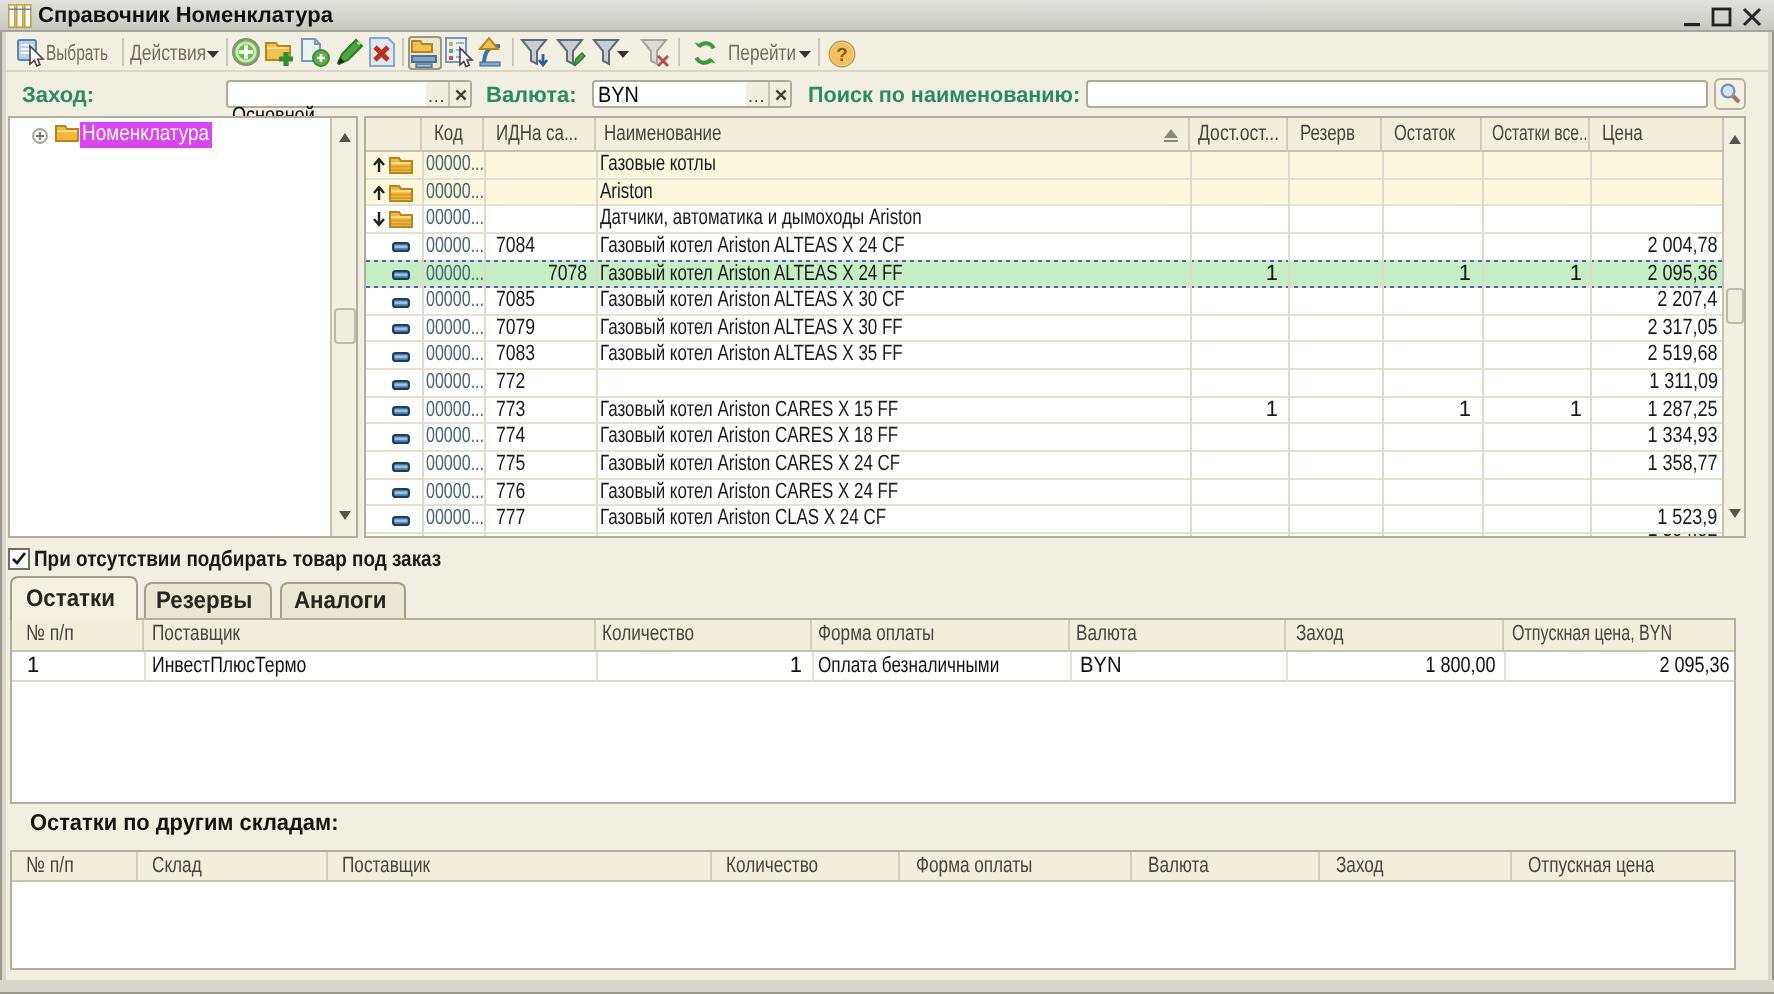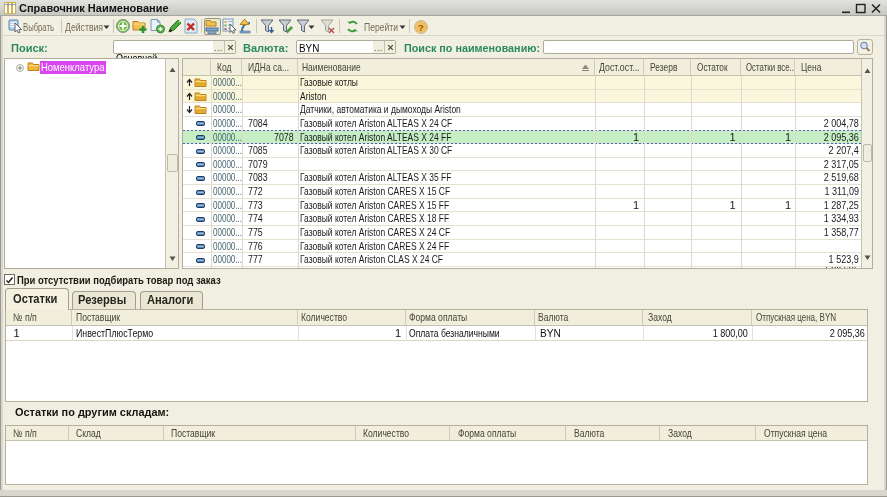--- a/index.html
+++ b/index.html
@@ -34,21 +34,21 @@
 <div style="position:absolute;left:884px;top:16px;width:3px;height:474px;background:#D9D6CD;border-right:1px solid #9C9990;"></div>
 <div style="position:absolute;left:0;top:490px;width:887px;height:7px;background:#D9D6CD;border-bottom:1px solid #9C9990;"></div>
 
 <div id="titlebar">
   <svg class="abs" style="left:4px;top:2px;" width="12" height="12" viewBox="0 0 12 12">
     <rect x="0.4" y="0.4" width="3" height="11.2" fill="#FFFFFF" stroke="#C8A334" stroke-width="0.8"></rect>
     <rect x="4.4" y="0.4" width="3" height="11.2" fill="#FFFFFF" stroke="#C8A334" stroke-width="0.8"></rect>
     <rect x="8.4" y="0.4" width="3" height="11.2" fill="#FFFFFF" stroke="#C8A334" stroke-width="0.8"></rect>
     <path d="M0.4 2.6 H11.6" stroke="#5B83B0" stroke-width="0.7"></path>
   </svg>
-  <div id="titletext">Справочник Наименование</div>
+  <div id="titletext">Справочник Номенклатура</div>
   <svg class="abs" style="left:841px;top:3px;" width="42" height="11" viewBox="0 0 42 11">
     <rect x="1" y="8.5" width="8" height="1.6" fill="#222"></rect>
     <rect x="15.5" y="1.5" width="8.5" height="8" fill="none" stroke="#222" stroke-width="1.4"></rect>
     <path d="M31 1.5 L39 9.5 M39 1.5 L31 9.5" stroke="#222" stroke-width="1.5"></path>
   </svg>
 </div>
 
 <div id="toolbar">
   <svg class="abs" style="left:5px;top:2px;" width="16" height="15" viewBox="0 0 16 15">
     <rect x="1" y="1" width="9" height="10" rx="1" fill="#B9D2EA" stroke="#5B83B0"></rect>
@@ -138,21 +138,21 @@
       <path d="M0.5 0.5 L6.5 0.5 L3.5 4" fill="#333"></path>
     </svg>
   <div class="tsep" style="left:406px;"></div>
   <svg class="abs" style="left:411px;top:3px;" width="14" height="14" viewBox="0 0 14 14">
   <circle cx="7" cy="7" r="6.2" fill="#F3BF5E" stroke="#D9D2B2" stroke-width="1.2"></circle>
   <circle cx="7" cy="7" r="6.4" fill="none" stroke="#C8963C" stroke-width="0.6"></circle>
   <text x="7" y="10.5" text-anchor="middle" font-size="9.5" font-weight="bold" fill="#8A5A14" font-family="Liberation Sans">?</text>
 </svg>
 </div>
 
-<div class="greenlbl" style="left:11px;top:42px;">Поиск:</div>
+<div class="greenlbl" style="left:11px;top:42px;">Заход:</div>
 <div class="combo" style="left:113px;width:123px;">
   <span style="position:absolute;left:2px;top:11px;line-height:12px;color:#000;"><span style="display:inline-block;transform:scaleX(0.82);transform-origin:0 50%;white-space:pre;">Основной</span></span>
   <div class="cbtn" style="right:11px;width:11px;border-left:none;">
       <span style="position:absolute;left:1px;bottom:0px;font-size:9px;letter-spacing:0.4px;color:#4A4636;">...</span>
     </div>
   <div class="cbtn" style="right:0;width:11px;"><svg width="7" height="7" style="margin-top:3px;" viewBox="0 0 7 7">
         <path d="M1.2 1.2 L5.8 5.8 M5.8 1.2 L1.2 5.8" stroke="#46422F" stroke-width="1.15"></path>
       </svg></div>
 </div>
 <div class="greenlbl" style="left:243px;top:42px;">Валюта:</div>
@@ -333,20 +333,21 @@
 </div>
 <div class="mrow" style="top:81.84px;height:13.64px;background:#FFFFFF;">
 <div class="mcell" style="left:0;width:28px;">
           <svg width="9" height="5" viewBox="0 0 9 5" style="position:absolute;left:13px;top:4.5px">
             <rect x="0.5" y="0.5" width="8" height="4" rx="1.3" fill="#4A7BA6" stroke="#1E3D63"></rect>
             <rect x="1.3" y="1.7" width="6.4" height="1.4" fill="#9FC2DC"></rect>
           </svg>
         </div>
 <div class="mcell kodc" style="left:28px;width:31px;padding-left:2px;"><span style="display:inline-block;transform:scaleX(0.73);transform-origin:0 50%;white-space:pre;">00000...</span></div>
 <div class="mcell" style="left:59px;width:56px;padding-left:6px;"><span style="display:inline-block;transform:scaleX(0.8);transform-origin:0 50%;white-space:pre;">7079</span></div>
+<div class="mcell" style="left:115px;width:296.5px;padding-left:1.5px;"><span style="display:inline-block;transform:scaleX(0.77);transform-origin:0 50%;white-space:pre;">Газовый котел Ariston ALTEAS X 30 FF</span></div>
 <div class="mcell num" style="left:411.5px;width:49.5px;padding-right:5px;"></div>
 <div class="mcell num" style="left:461px;width:47px;padding-right:5px;"></div>
 <div class="mcell num" style="left:508px;width:49.5px;padding-right:5px;"></div>
 <div class="mcell num" style="left:557.5px;width:54.5px;padding-right:4px;"></div>
 <div class="mcell num" style="left:612px;width:66px;padding-right:2px;"><span style="display:inline-block;transform:scaleX(0.82);transform-origin:100% 50%;white-space:pre;">2 317,05</span></div>
 <div style="position:absolute;left:0;bottom:0;width:100%;height:1px;background:#E3E1D2;"></div>
 </div>
 <div class="mrow" style="top:95.48px;height:13.64px;background:#FFFFFF;">
 <div class="mcell" style="left:0;width:28px;">
           <svg width="9" height="5" viewBox="0 0 9 5" style="position:absolute;left:13px;top:4.5px">
@@ -366,21 +367,20 @@
 </div>
 <div class="mrow" style="top:109.12px;height:13.64px;background:#FFFFFF;">
 <div class="mcell" style="left:0;width:28px;">
           <svg width="9" height="5" viewBox="0 0 9 5" style="position:absolute;left:13px;top:4.5px">
             <rect x="0.5" y="0.5" width="8" height="4" rx="1.3" fill="#4A7BA6" stroke="#1E3D63"></rect>
             <rect x="1.3" y="1.7" width="6.4" height="1.4" fill="#9FC2DC"></rect>
           </svg>
         </div>
 <div class="mcell kodc" style="left:28px;width:31px;padding-left:2px;"><span style="display:inline-block;transform:scaleX(0.73);transform-origin:0 50%;white-space:pre;">00000...</span></div>
 <div class="mcell" style="left:59px;width:56px;padding-left:6px;"><span style="display:inline-block;transform:scaleX(0.8);transform-origin:0 50%;white-space:pre;">772</span></div>
-<div class="mcell" style="left:115px;width:296.5px;padding-left:1.5px;"><span style="display:inline-block;transform:scaleX(0.77);transform-origin:0 50%;white-space:pre;">Газовый котел Ariston CARES X 15 CF</span></div>
 <div class="mcell num" style="left:411.5px;width:49.5px;padding-right:5px;"></div>
 <div class="mcell num" style="left:461px;width:47px;padding-right:5px;"></div>
 <div class="mcell num" style="left:508px;width:49.5px;padding-right:5px;"></div>
 <div class="mcell num" style="left:557.5px;width:54.5px;padding-right:4px;"></div>
 <div class="mcell num" style="left:612px;width:66px;padding-right:2px;"><span style="display:inline-block;transform:scaleX(0.82);transform-origin:100% 50%;white-space:pre;">1 311,09</span></div>
 <div style="position:absolute;left:0;bottom:0;width:100%;height:1px;background:#E3E1D2;"></div>
 </div>
 <div class="mrow" style="top:122.76px;height:13.64px;background:#FFFFFF;">
 <div class="mcell" style="left:0;width:28px;">
           <svg width="9" height="5" viewBox="0 0 9 5" style="position:absolute;left:13px;top:4.5px">

